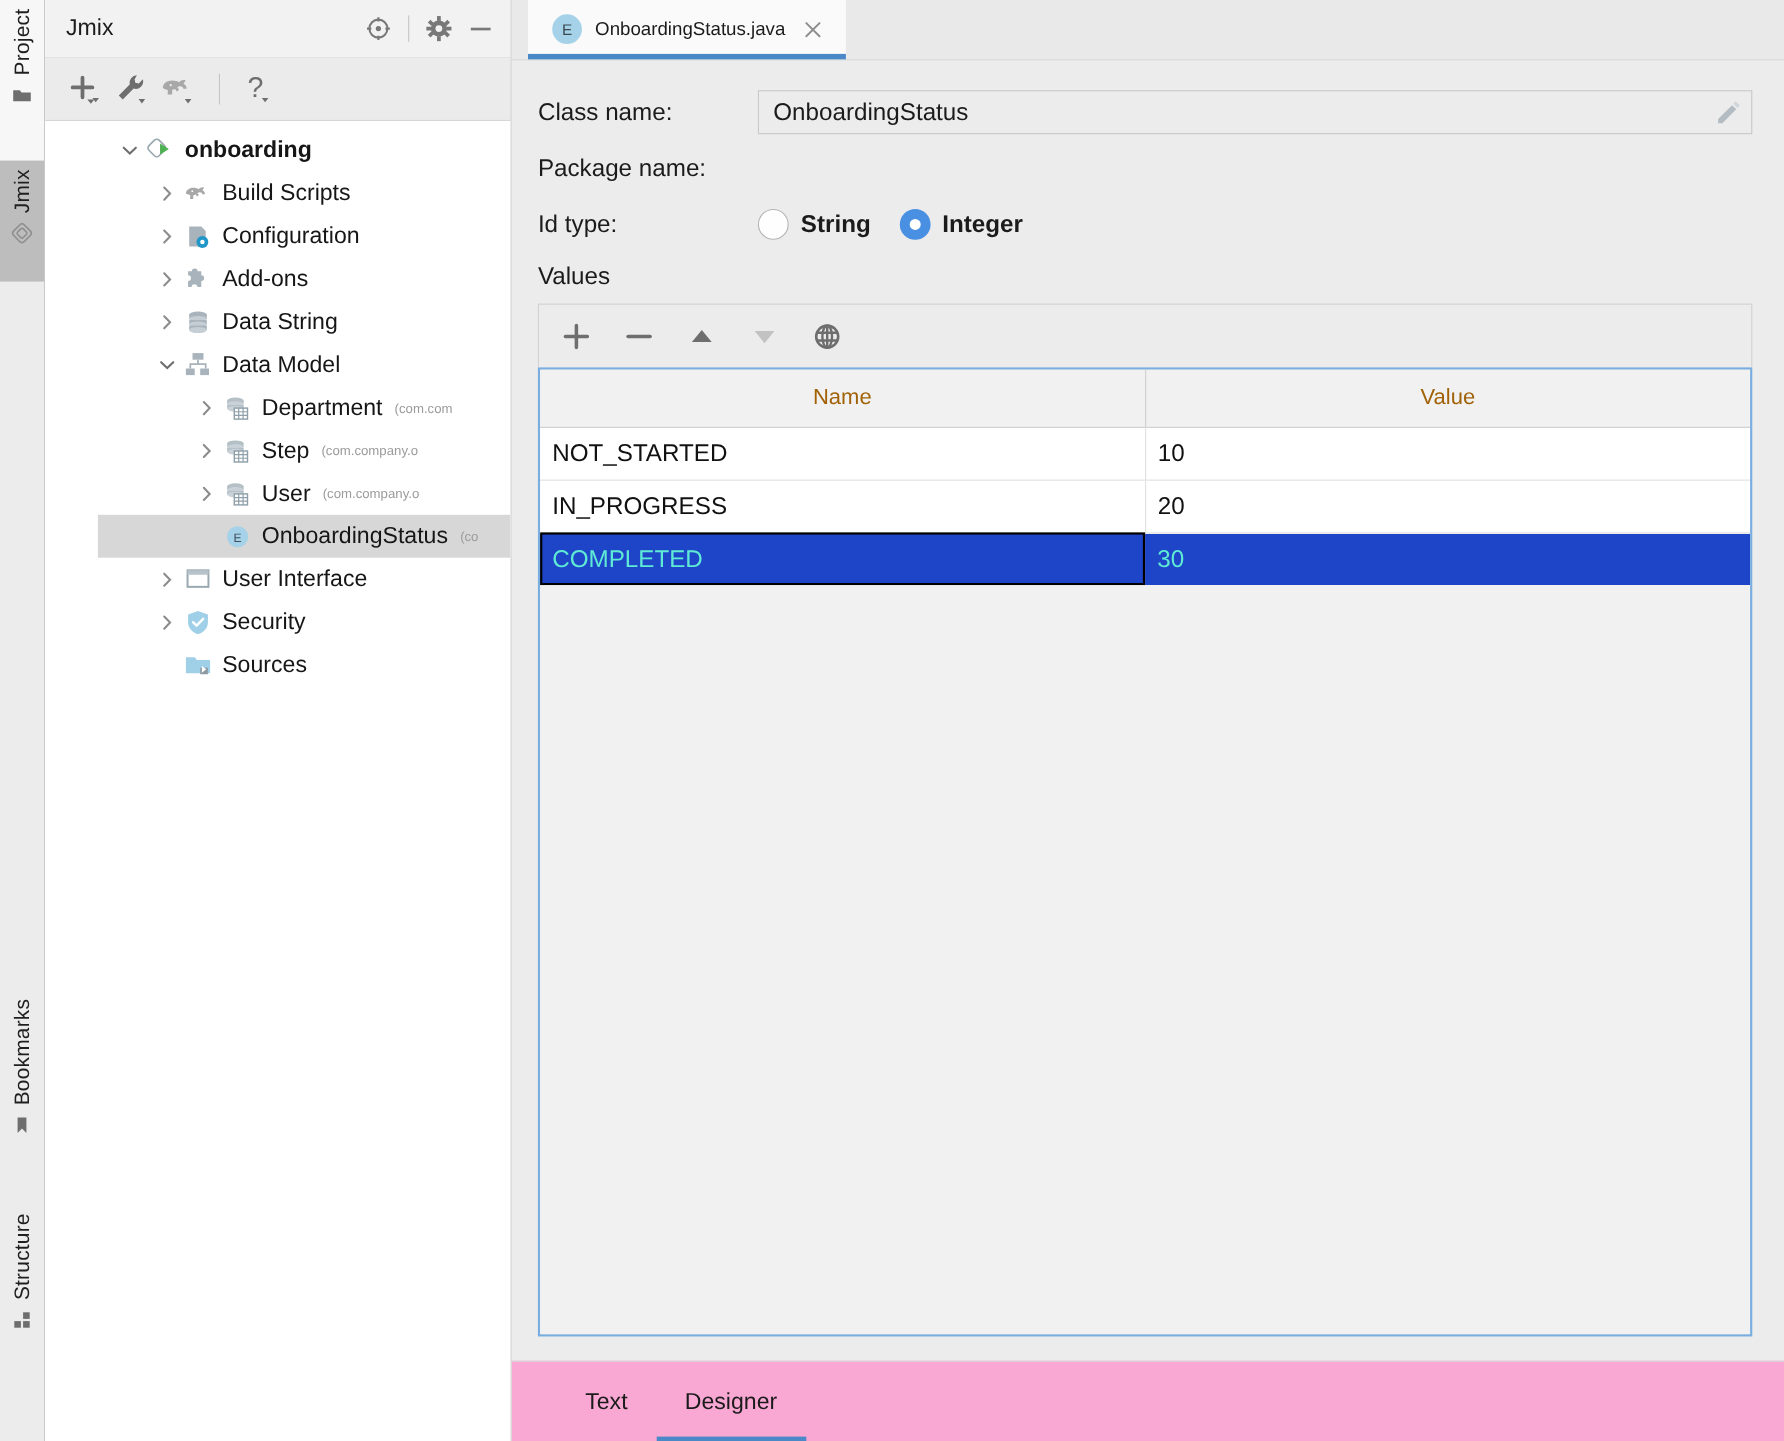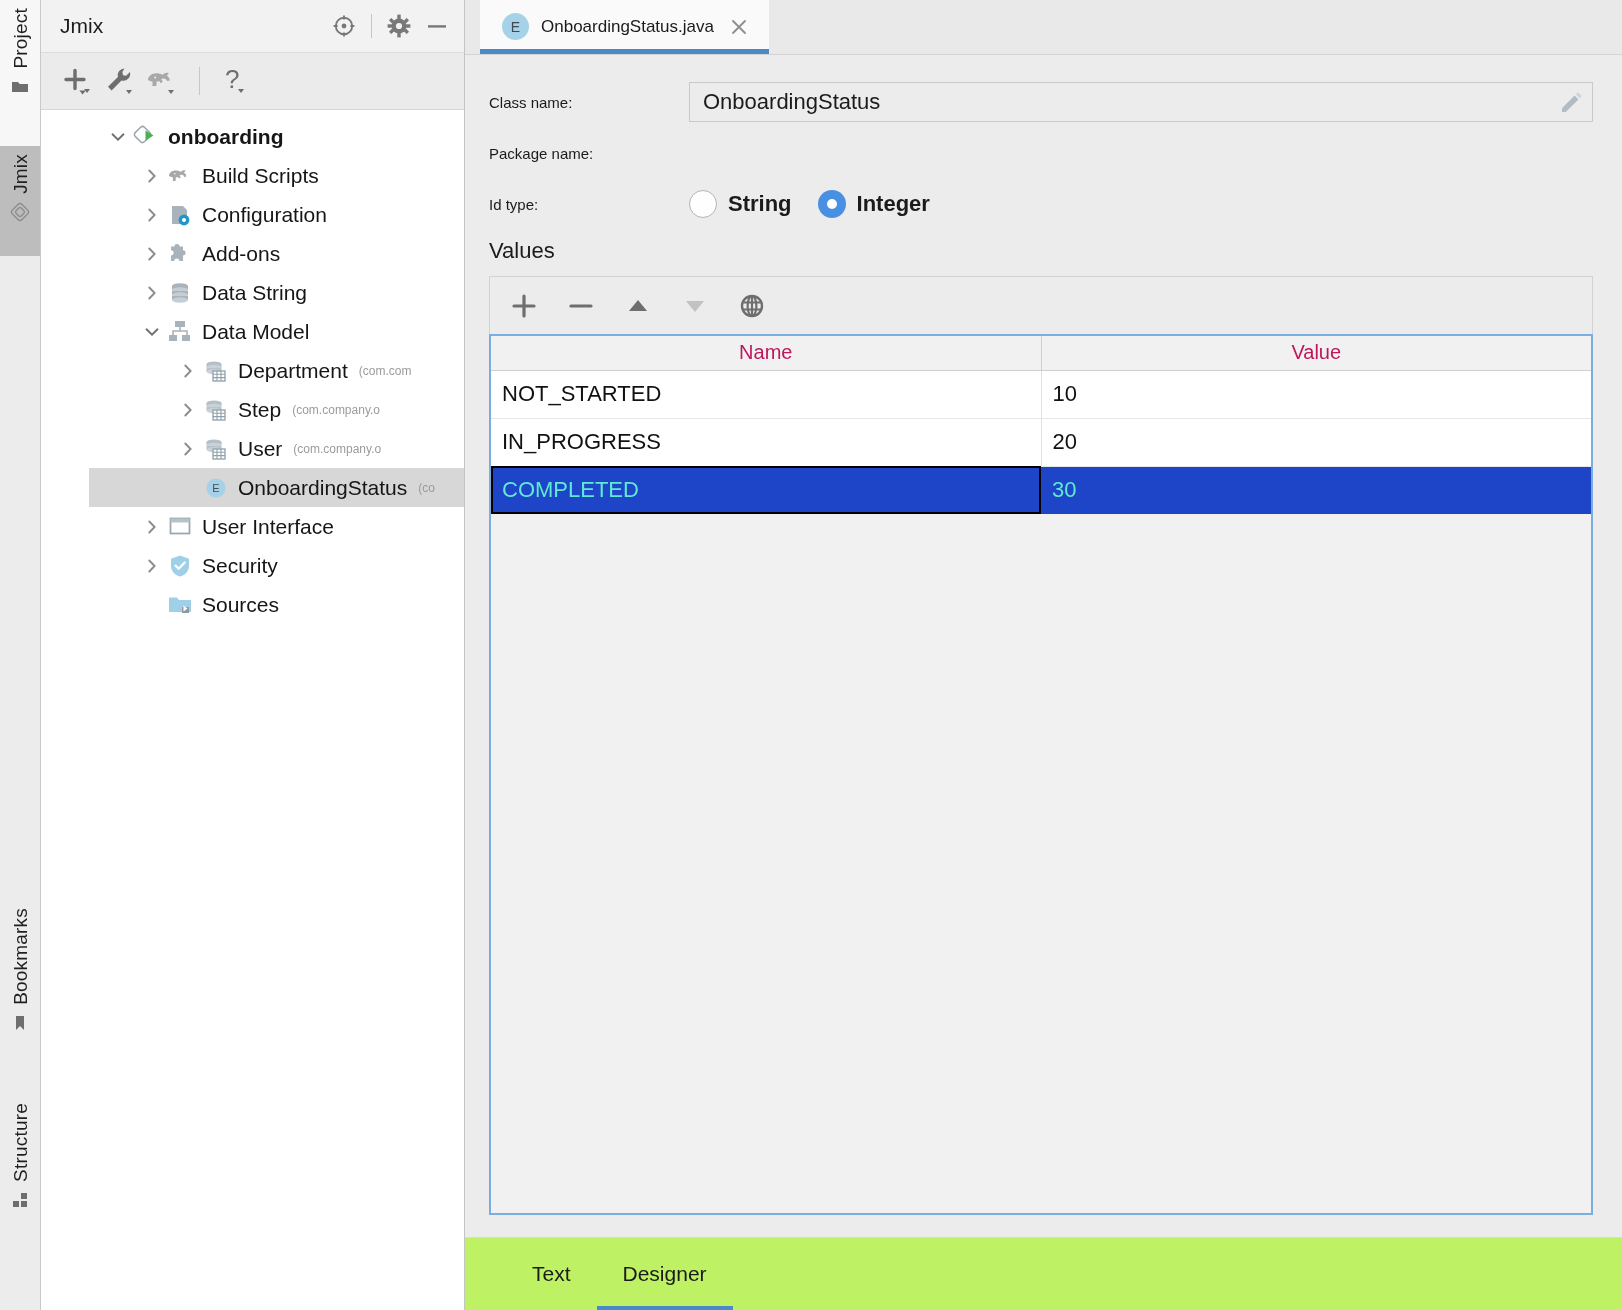--- a/index.html
+++ b/index.html
@@ -198,21 +198,21 @@
   }
   .frow {
     display: flex;
     align-items: center;
     margin-bottom: 11px;
     height: 40px;
   }
   .flabel {
     width: 200px;
     flex: 0 0 200px;
-    font-size: 15px;
+    font-size: 22px;
     color: #1b1b1b;
   }
   .ffield {
     flex: 1 1 auto;
     height: 40px;
     border: 1px solid #c9c9c9;
     background: #ececec;
     display: flex;
     align-items: center;
     padding: 0 8px 0 13px;
@@ -285,25 +285,25 @@
     overflow: hidden;
     display: flex;
     flex-direction: column;
   }
   table.valtable {
     border-collapse: collapse;
     width: 100%;
     table-layout: fixed;
   }
   table.valtable th {
-    height: 34px;
+    height: 52px;
     background: #f1f1f1;
     font-size: 20px;
     font-weight: normal;
-    color: #be185d;
+    color: #a16207;
     border-bottom: 1px solid #cfcfcf;
     border-right: 1px solid #cfcfcf;
     text-align: center;
   }
   table.valtable th:last-child { border-right: none; }
   table.valtable td {
     height: 48px;
     background: #ffffff;
     font-size: 22px;
     color: #111111;
@@ -322,24 +322,23 @@
   }
   table.valtable tr.sel td.focused {
     outline: 2px solid #000000;
     outline-offset: -2px;
   }
   .tablefill { flex: 1 1 auto; background: #f1f1f1; }
 
   .bottomtabs {
     height: 73px;
     flex: 0 0 73px;
-    background: #bef264;
+    background: #f9a8d4;
     border-top: 1px solid #d9d9d9;
     display: flex;
-    align-items: center;
     padding-left: 41px;
     gap: 0;
   }
   .btab {
     height: 73px;
     display: flex;
     align-items: center;
     padding: 0 26px;
     font-size: 21px;
     color: #1b1b1b;

